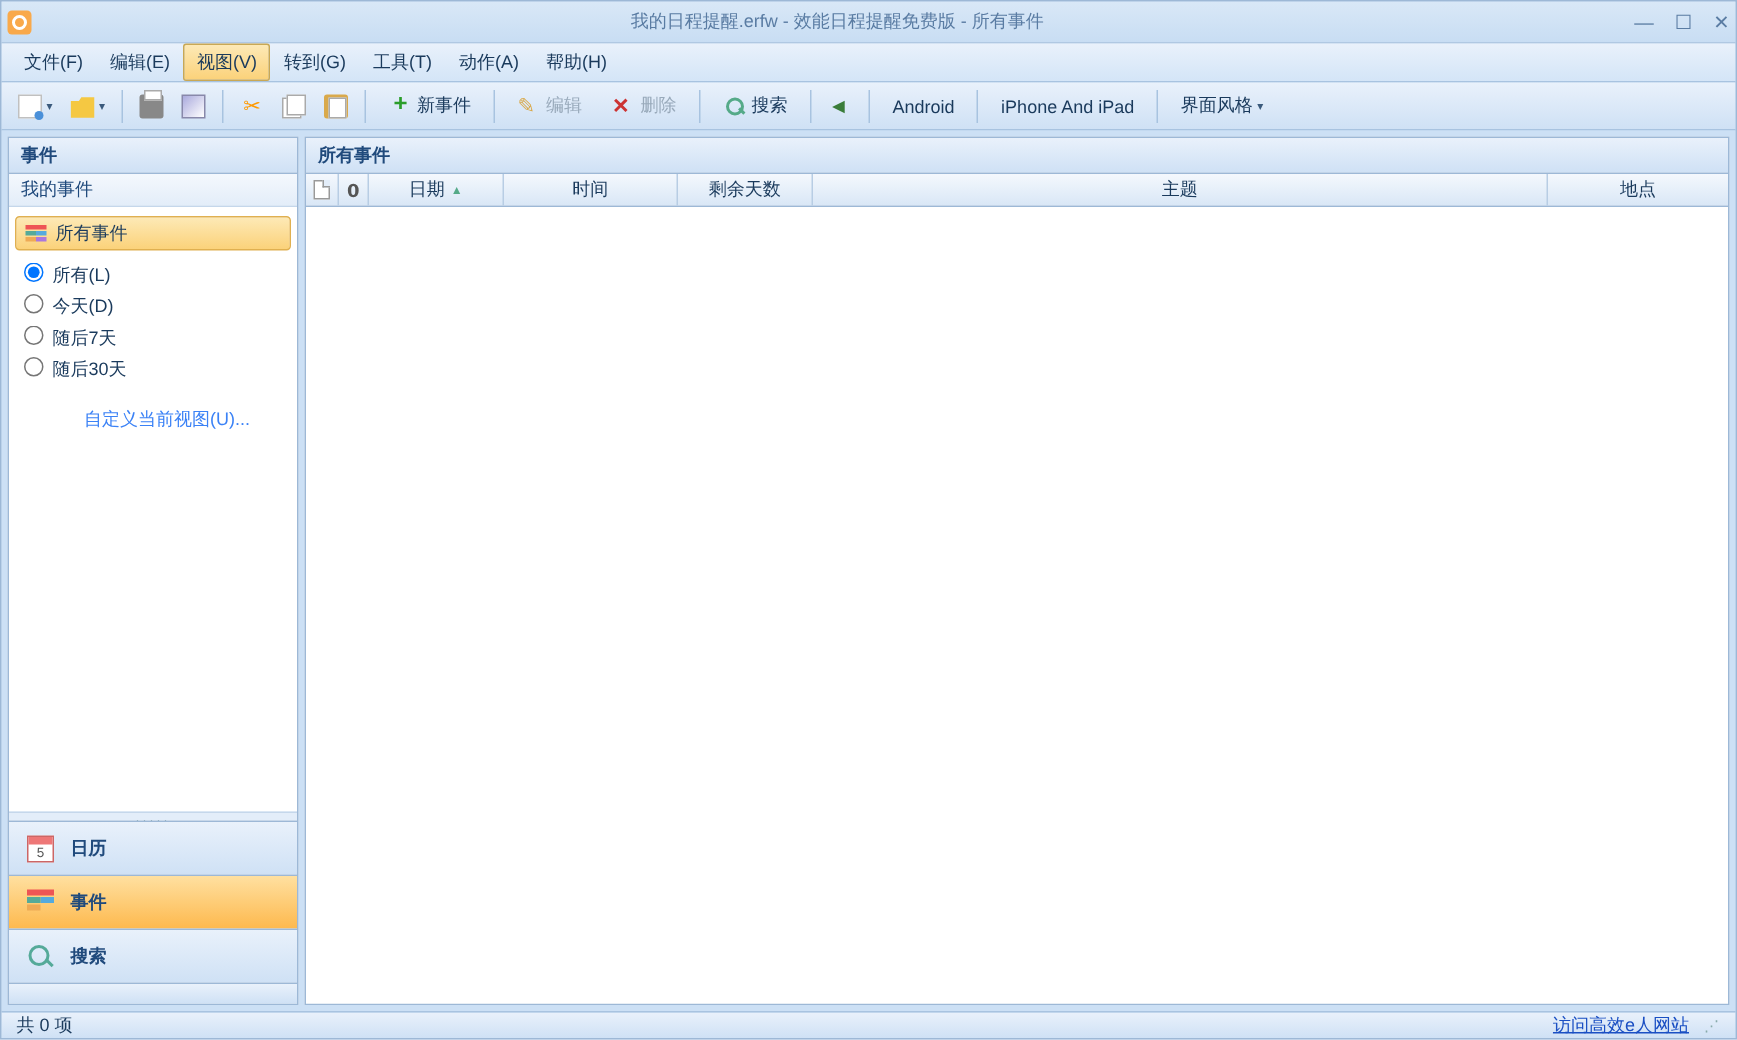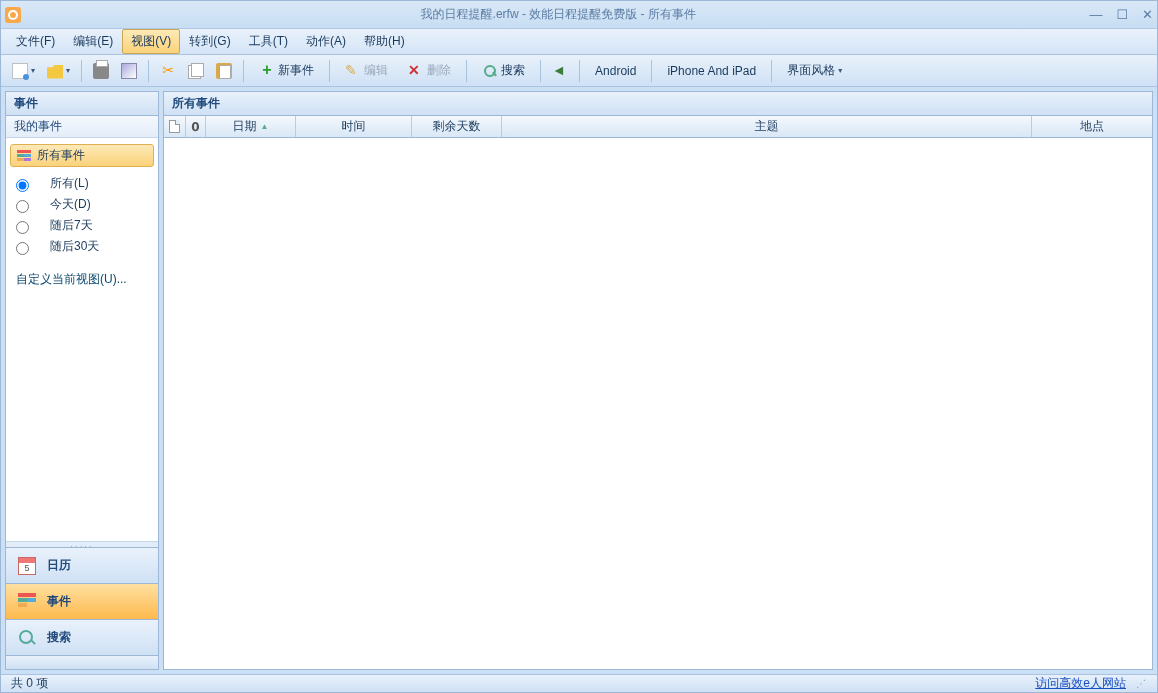--- a/index.html
+++ b/index.html
@@ -122,21 +122,21 @@
 .ico-back::before{content:"◄";}
 .content-area {
   flex: 1;
   display: flex;
   padding: 4px;
   gap: 4px;
   background: #cce0f5;
   min-height: 0;
 }
 .sidebar {
-  width: 154px;
+  width: 194px;
   display: flex;
   flex-direction: column;
   background: #fff;
   border: 1px solid #9db8d6;
 }
 .panel-header {
   height: 24px;
   background: linear-gradient(to bottom, #e9f1fb, #cfe1f5);
   color: #204a7c;
   font-weight: bold;
@@ -179,26 +179,26 @@
   width:14px;height:12px;
   background:
     linear-gradient(#e55,#e55) 0 0/14px 3px no-repeat,
     linear-gradient(#5a9,#5a9) 0 4px/7px 3px no-repeat,
     linear-gradient(#5ad,#5ad) 7px 4px/7px 3px no-repeat,
     linear-gradient(#ea5,#ea5) 0 8px/7px 3px no-repeat,
     linear-gradient(#a7d,#a7d) 7px 8px/7px 3px no-repeat;
 }
 .radio-list { padding: 4px 10px; }
 .radio-item {
-  display: flex; align-items: flex-end; gap: 21px;
+  display: flex; align-items: flex-start; gap: 6px;
   padding: 2px 0; color: #1a3a5c; cursor: pointer;
 }
 .radio-item input { margin:0; }
 .link-item {
-  padding: 10px; color: #0c4a6e; cursor: pointer;
+  padding: 10px; color: #3b82f6; cursor: pointer; margin-left: 40px;
 }
 .resizer {
   height: 6px;
   background: #e3edf9;
   text-align: center;
   font-size: 8px;
   color: #8aa;
   letter-spacing: 2px;
   border-top: 1px solid #c5d7eb;
 }

